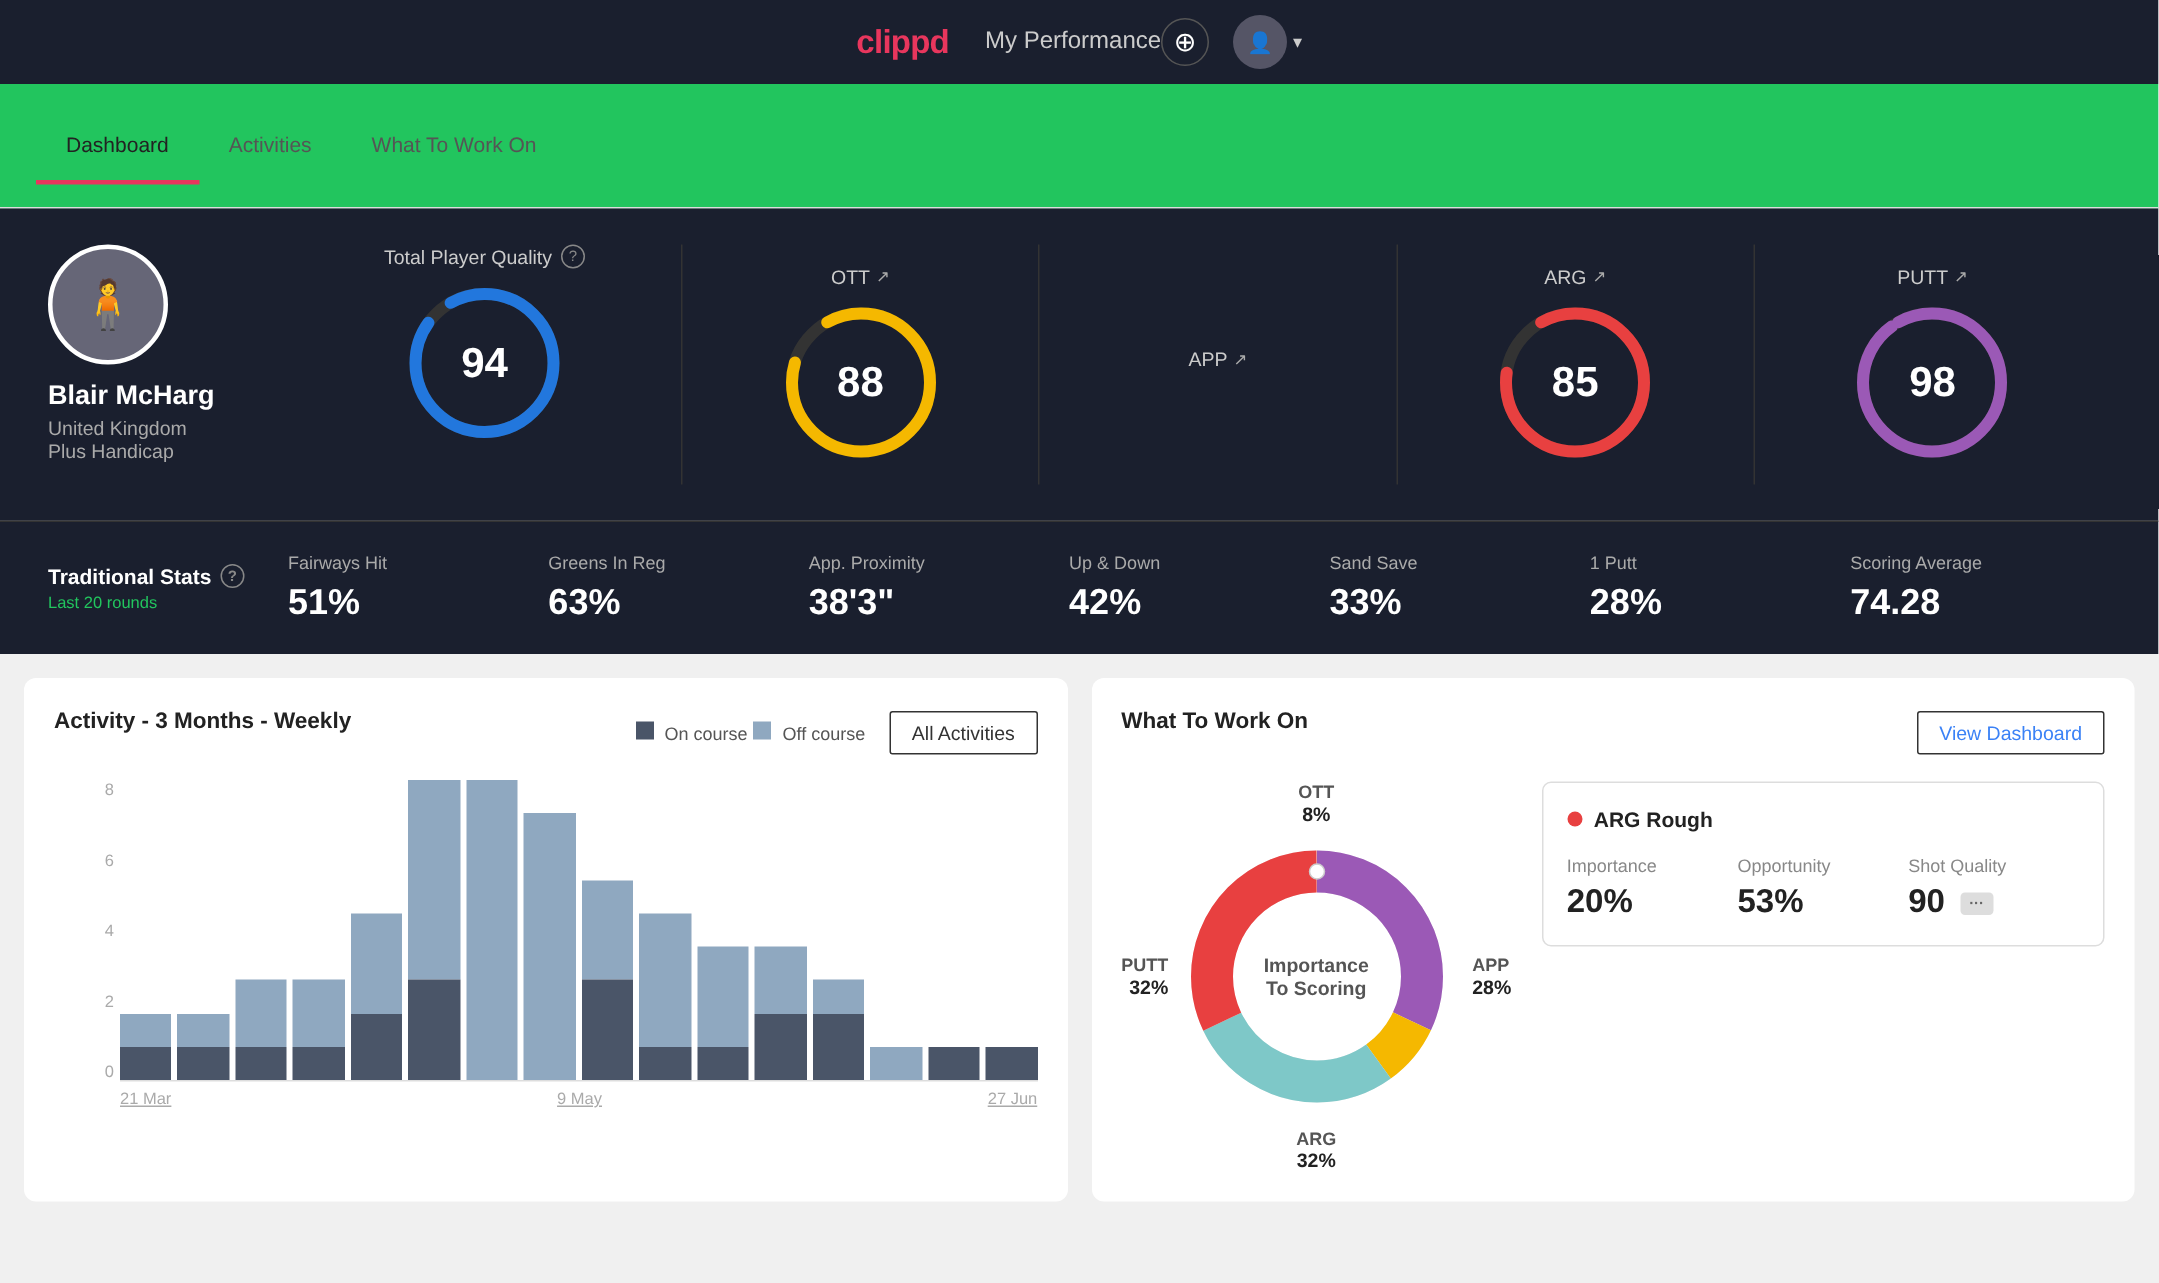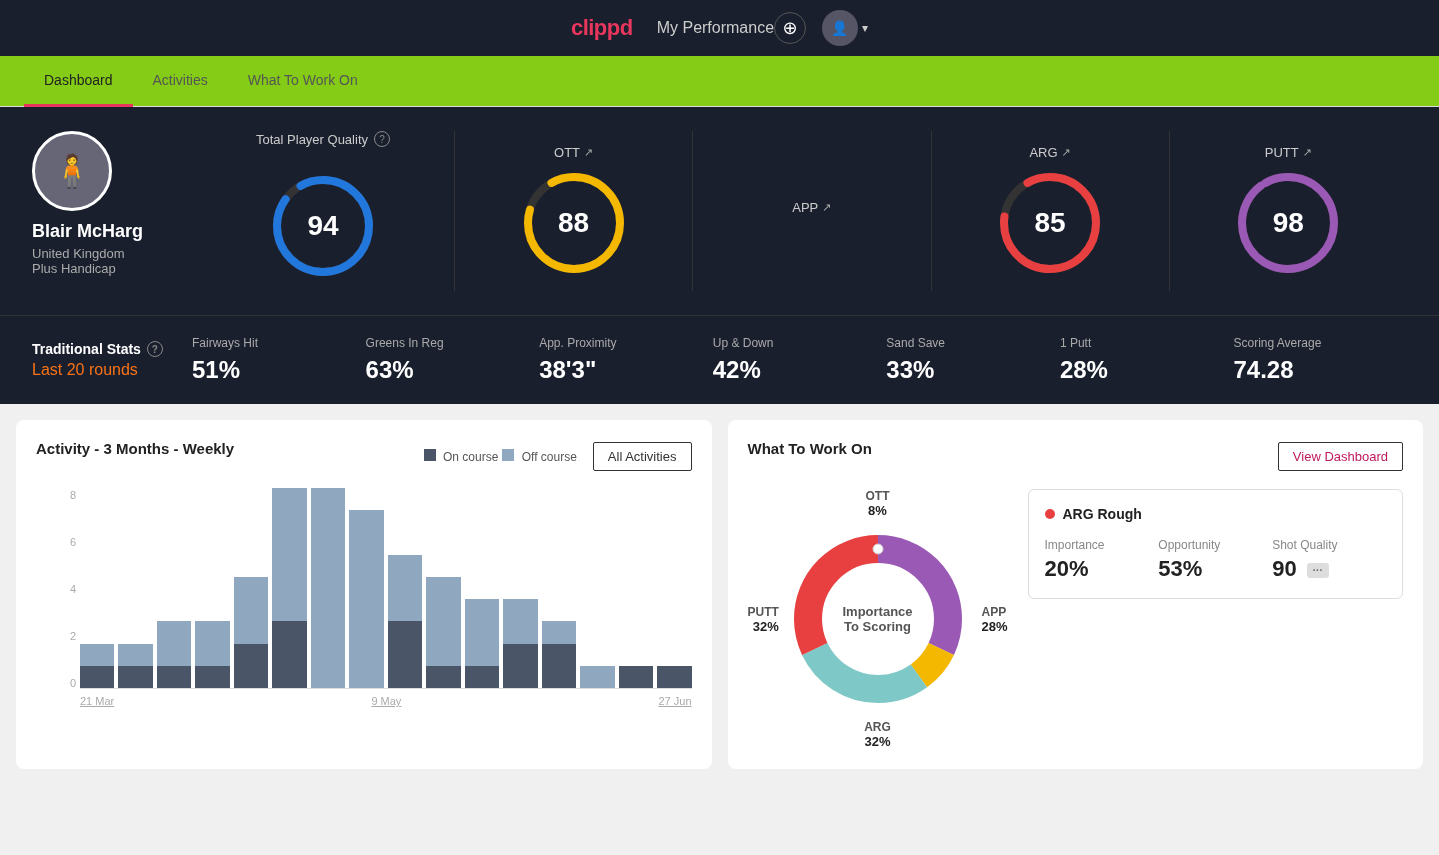--- a/index.html
+++ b/index.html
@@ -25,24 +25,24 @@
     .avatar-btn {
       background: none; border: none; cursor: pointer; display: flex; align-items: center; gap: 4px;
     }
     .avatar-circle {
       width: 36px; height: 36px; border-radius: 50%; background: #556; overflow: hidden;
       display: flex; align-items: center; justify-content: center; font-size: 14px;
     }
 
     
     .tabs {
-      background: #84cc16;
+      background: #22c55e;
       display: flex;
       border-bottom: 1px solid #ddd;
-      padding: 0 24px;
+      padding: 16px 24px;
     }
     .tab {
       padding: 16px 20px;
       color: #555;
       cursor: pointer;
       font-size: 14px;
       border-bottom: 3px solid transparent;
       margin-bottom: -1px;
     }
     .tab.active {
@@ -80,34 +80,34 @@
     .score-label .arrow { color: #aaa; font-size: 11px; }
 
     
     .circle-container { position: relative; width: 110px; height: 110px; }
     .circle-container svg { position: absolute; top: 0; left: 0; }
     .circle-value {
       position: absolute; top: 50%; left: 50%;
       transform: translate(-50%, -50%);
       font-size: 28px; font-weight: 700; color: #fff;
     }
-    .total-quality-label { color: #ccc; font-size: 13px; margin-bottom: 24px; display: flex; align-items: center; gap: 6px; justify-content: center; }
+    .total-quality-label { color: #ccc; font-size: 13px; margin-bottom: 8px; display: flex; align-items: center; gap: 6px; justify-content: center; }
 
     
     .stats-row {
       background: #1a1f2e;
       border-top: 1px solid #333;
       padding: 20px 32px;
       display: flex;
       align-items: center;
       gap: 0;
     }
     .stats-label-section { min-width: 160px; }
     .stats-title { font-size: 14px; color: #fff; font-weight: 700; display: flex; align-items: flex-start; gap: 6px; }
-    .stats-subtitle { font-size: 16px; color: #f97316; margin-top: 4px; }
+    .stats-subtitle { font-size: 11px; color: #22c55e; margin-top: 4px; }
     .stat-item { flex: 1; }
     .stat-name { font-size: 12px; color: #aaa; margin-bottom: 6px; }
     .stat-value { font-size: 24px; font-weight: 600; color: #fff; }
 
     
     .bottom-section {
       display: flex;
       gap: 16px;
       padding: 16px;
       background: #f0f0f0;
@@ -145,21 +145,21 @@
       font-size: 11px; color: #aaa; pointer-events: none;
     }
     .chart-area { position: relative; padding-left: 24px; }
     .x-labels { display: flex; justify-content: space-between; font-size: 11px; color: #aaa; margin-top: 6px; padding-left: 24px; }
 
     
     .wtwo-panel { display: flex; gap: 20px; }
     .wtwo-header { display: flex; justify-content: space-between; align-items: center; margin-bottom: 16px; }
     .view-dashboard-btn {
       border: 1px solid #333; background: #fff; padding: 6px 14px;
-      font-size: 13px; cursor: pointer; border-radius: 2px; color: #be185d;
+      font-size: 13px; cursor: pointer; border-radius: 2px; color: #3b82f6;
     }
     .detail-card {
       border: 1px solid #ddd; border-radius: 6px; padding: 16px; background: #fff;
     }
     .detail-card-title { display: flex; align-items: center; gap: 8px; font-size: 14px; font-weight: 600; color: #222; margin-bottom: 16px; }
     .detail-metrics { display: flex; gap: 0; }
     .detail-metric { flex: 1; }
     .detail-metric-name { font-size: 12px; color: #888; margin-bottom: 4px; }
     .detail-metric-value { font-size: 22px; font-weight: 700; color: #222; }
     .detail-metric-tag {

